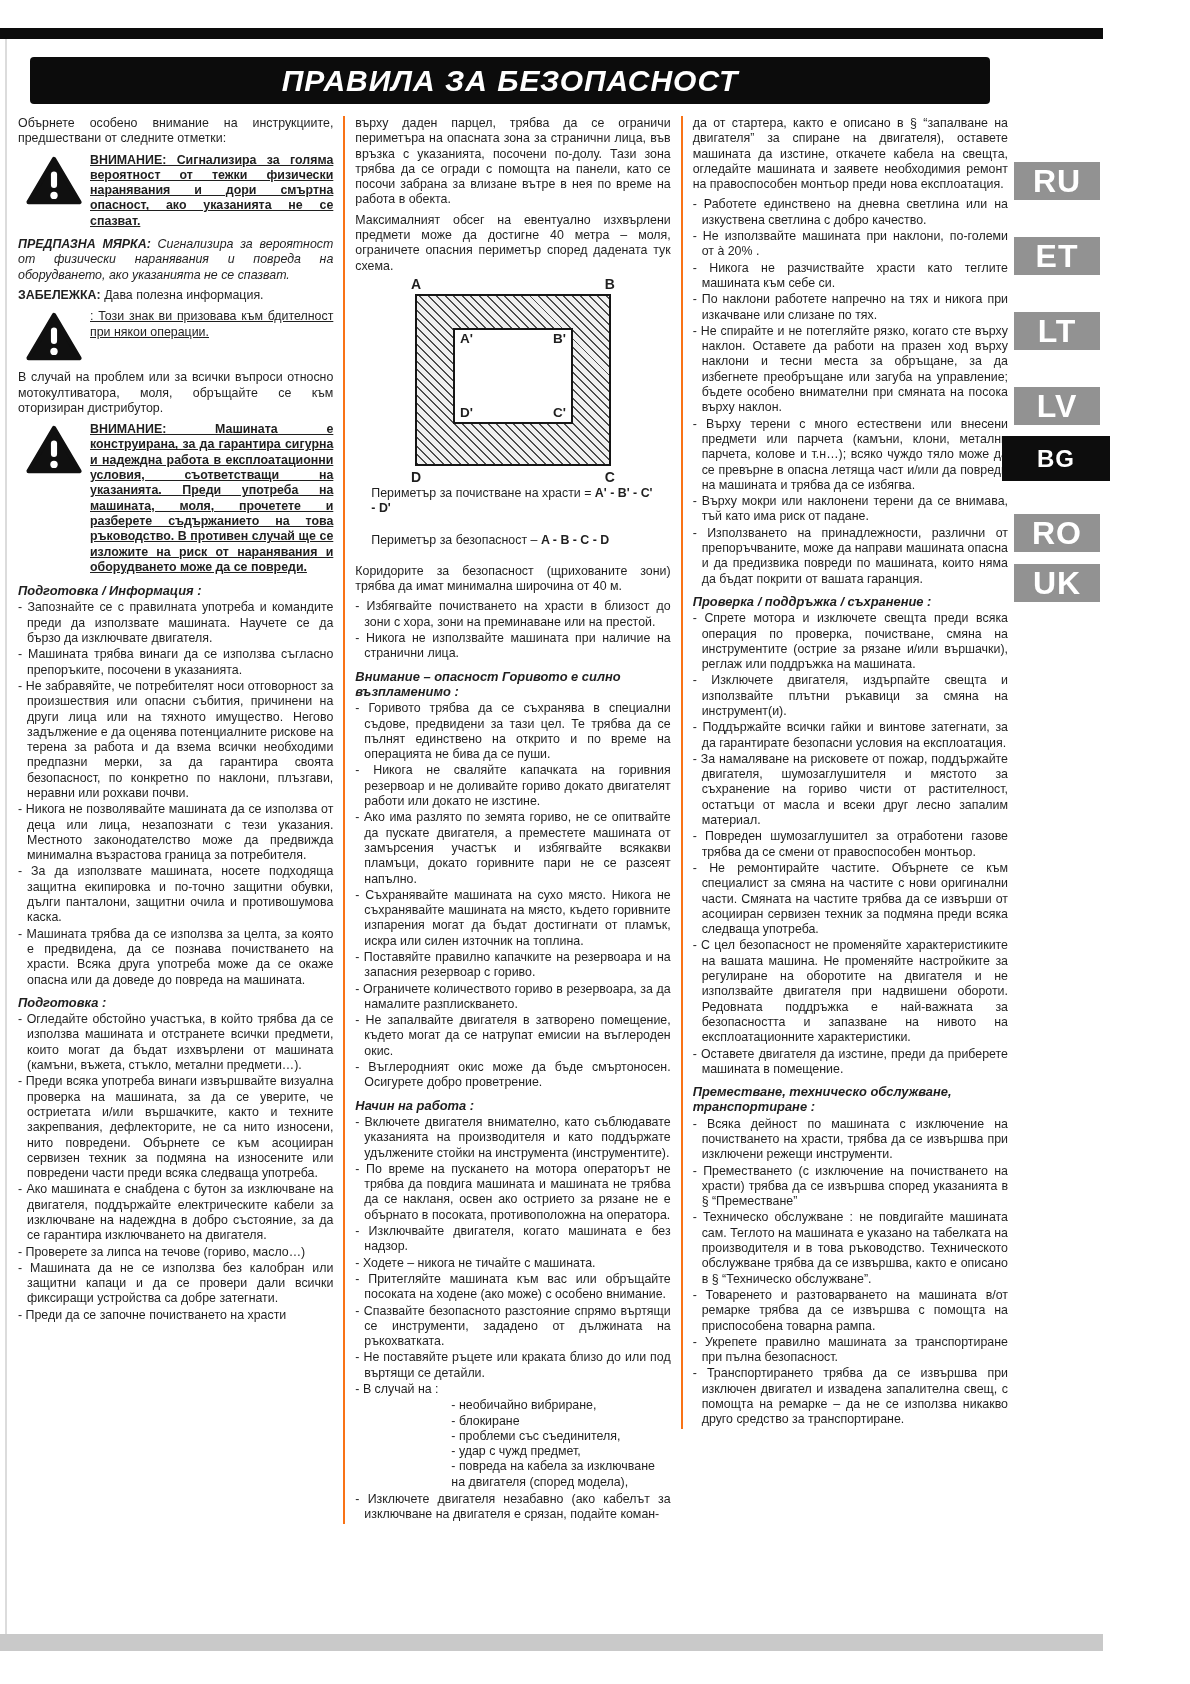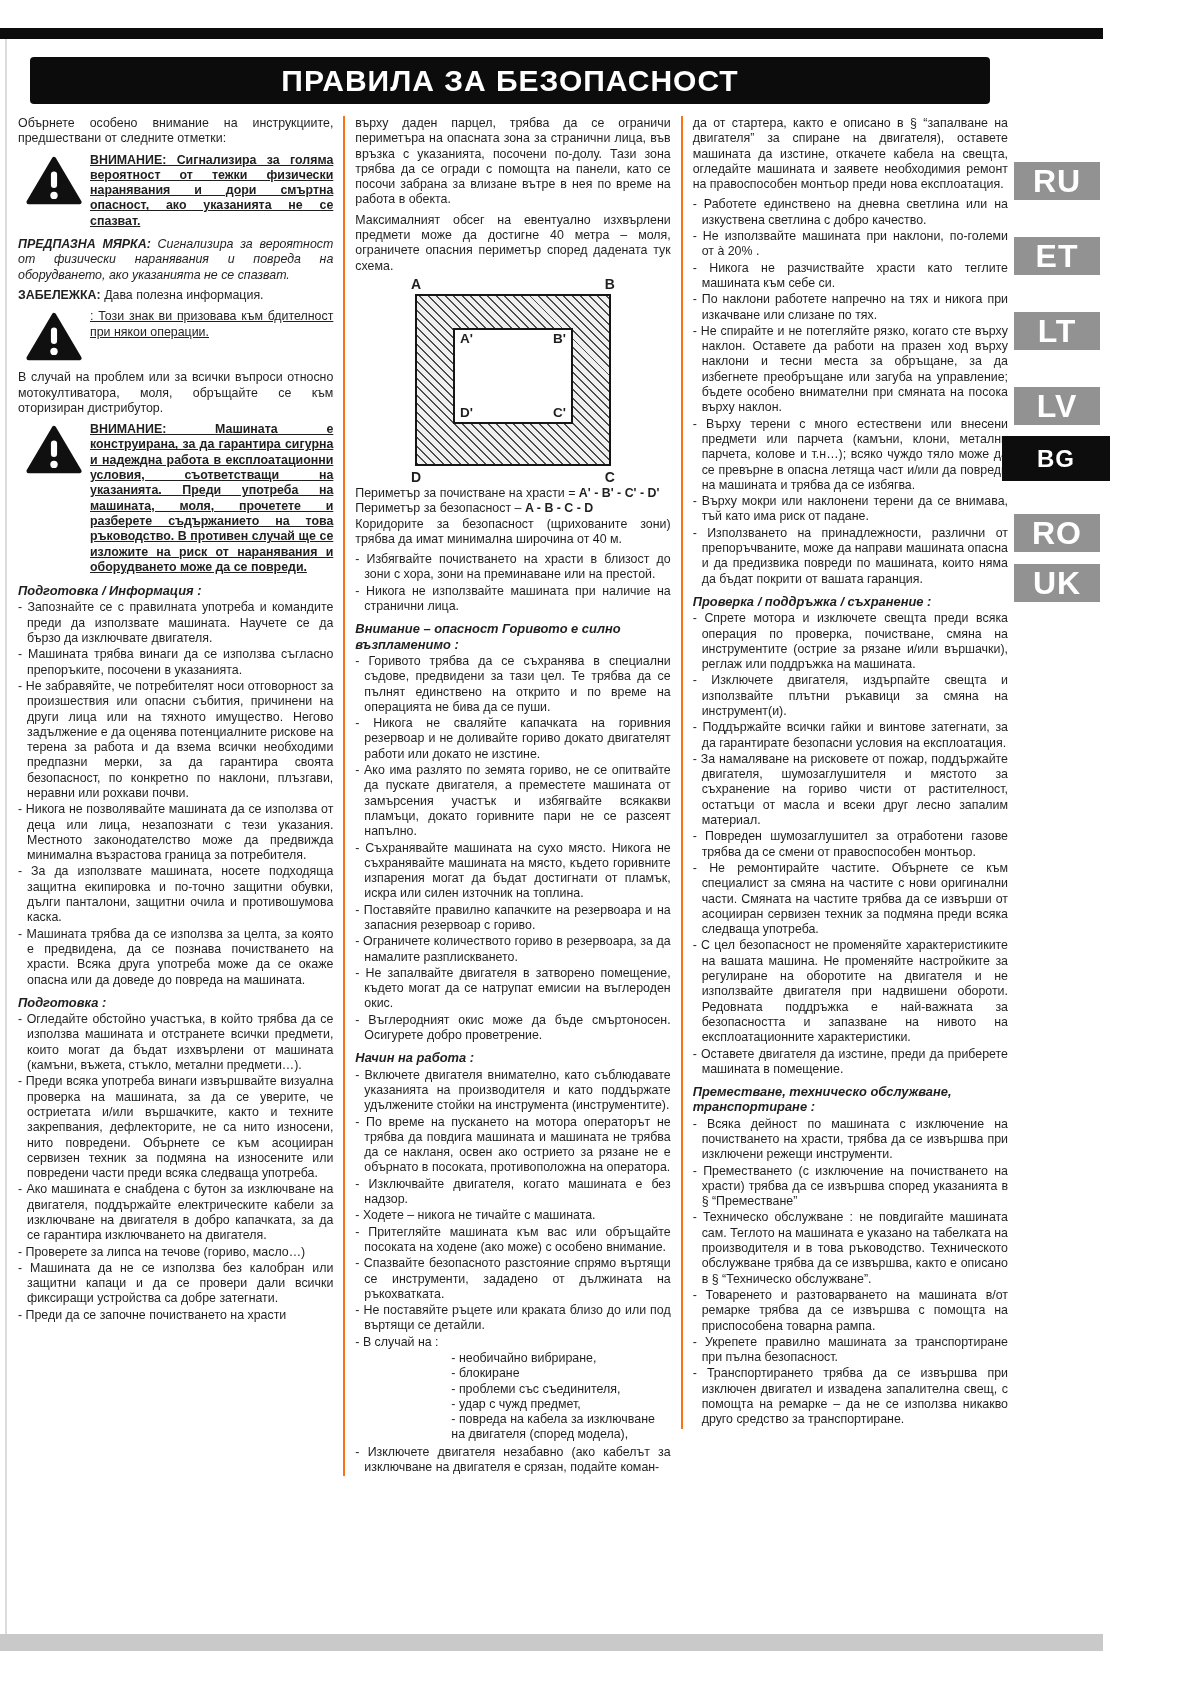--- a/index.html
+++ b/index.html
@@ -4,38 +4,38 @@
 <style>
   html,body{margin:0;padding:0;background:#fff;}
   .page{position:relative;width:1190px;height:1684px;background:#fff;overflow:hidden;
         font-family:"Liberation Sans","DejaVu Sans",sans-serif;color:#1f1f1f;
         font-size:12.4px;line-height:15.3px;}
   .edge-left{position:absolute;left:5px;top:28px;width:2px;height:1622px;background:#dcdcdc;}
   .topbar{position:absolute;left:0;top:28px;width:1103px;height:11px;background:#0c0c0c;}
   .bottombar{position:absolute;left:0;top:1634px;width:1103px;height:17px;background:#c9c9c9;}
   .titlebar{position:absolute;left:30px;top:57px;width:960px;height:47px;background:#0c0c0c;
             color:#fff;text-align:center;border-radius:4px;}
-  .titlebar span{font-weight:bold;font-size:30px;line-height:47px;letter-spacing:1px;}
+  .titlebar span{font-style:italic;font-weight:bold;font-size:30px;line-height:47px;letter-spacing:1px;}
   .columns{position:absolute;left:18px;top:116px;width:990px;display:flex;align-items:flex-start;}
   .col{flex:1 1 0;padding:0 10px;}
   .col:first-child{padding-left:0;}
   .col:last-child{padding-right:0;}
   .col + .col{border-left:2px solid #f97316;}
   .para{margin:0 0 5px;text-align:justify;}
   .para.italic{font-style:italic;}
   .bp{font-weight:bold;}
   .heading{font-weight:bold;font-style:italic;font-size:12.9px;margin:7px 0 2px;}
   .bullet{margin:0 0 1px;text-align:justify;padding-left:9px;text-indent:-9px;}
   .warning{display:flex;margin:6px 0 8px;align-items:flex-start;text-decoration:underline;}
   .w-icon{flex:0 0 72px;display:flex;justify-content:center;padding-top:3px;}
   .w-text{flex:1;text-align:justify;}
   .w-text.bold{font-weight:bold;}
   .sublist{padding-left:96px;margin:0 0 2px;}
   .subitem{margin:0;}
-  .legend{margin:0;text-align:left;}
+  .legend{margin:16px;text-align:left;}
   .legend b{font-weight:bold;}
   .dwrap{margin:2px 0 6px;}
   .dsquare{position:relative;width:192px;height:168px;margin:20px auto 20px;border:2px solid #151515;
            background:repeating-linear-gradient(45deg,#4d4d4d 0px,#4d4d4d 1.4px,#f0f0f0 1.4px,#f0f0f0 6px);}
   .dinner{position:absolute;left:36px;right:36px;top:32px;bottom:40px;background:#fff;border:2px solid #151515;}
   .dlab{position:absolute;font-weight:bold;font-size:14px;line-height:14px;}
   .dlab.tl{left:-6px;top:-19px}.dlab.tr{right:-6px;top:-19px}
   .dlab.bl{left:-6px;bottom:-20px}.dlab.br{right:-6px;bottom:-20px}
   .ilab{position:absolute;font-weight:bold;font-size:13.5px;line-height:14px;}
   .ilab.tl{left:5px;top:2px}.ilab.tr{right:5px;top:2px}
@@ -101,21 +101,21 @@
         <div class="heading">Подготовка / Информация :</div>
         <div class="bullet">- Запознайте се с правилната употреба и командите преди да използвате машината. Научете се да бързо да изключвате двигателя.</div>
         <div class="bullet">- Машината трябва винаги да се използва съгласно препоръките, посочени в указанията.</div>
         <div class="bullet">- Не забравяйте, че потребителят носи отговорност за произшествия или опасни събития, причинени на други лица или на тяхното имущество. Негово задължение е да оценява потенциалните рискове на терена за работа и да взема всички необходими предпазни мерки, за да гарантира своята безопасност, по конкретно по наклони, плъзгави, неравни или рохкави почви.</div>
         <div class="bullet">- Никога не позволявайте машината да се използва от деца или лица, незапознати с тези указания. Местното законодателство може да предвижда минимална възрастова граница за потребителя.</div>
         <div class="bullet">- За да използвате машината, носете подходяща защитна екипировка и по-точно защитни обувки, дълги панталони, защитни очила и противошумова каска.</div>
         <div class="bullet">- Машината трябва да се използва за целта, за която е предвидена, да се познава почистването на храсти. Всяка друга употреба може да се окаже опасна или да доведе до повреда на машината.</div>
         <div class="heading">Подготовка :</div>
         <div class="bullet">- Огледайте обстойно участъка, в който трябва да се използва машината и отстранете всички предмети, които могат да бъдат изхвърлени от машината (камъни, въжета, стъкло, метални предмети…).</div>
         <div class="bullet">- Преди всяка употреба винаги извършвайте визуална проверка на машината, за да се уверите, че остриетата и/или вършачките, както и техните закрепвания, дефлекторите, не са нито износени, нито повредени. Обърнете се към асоцииран сервизен техник за подмяна на износените или повредени части преди всяка следваща употреба.</div>
-        <div class="bullet">- Ако машината е снабдена с бутон за изключване на двигателя, поддържайте електрическите кабели за изключване на двигателя в добро капачката, за да се гарантира изключването на двигателя.</div>
+        <div class="bullet">- Ако машината е снабдена с бутон за изключване на двигателя, поддържайте електрическите кабели за изключване на надеждна в добро състояние, за да се гарантира изключването на двигателя.</div>
         <div class="bullet">- Проверете за липса на течове (гориво, масло…)</div>
         <div class="bullet">- Машината да не се използва без калобран или защитни капаци и да се провери дали всички фиксиращи устройства са добре затегнати.</div>
         <div class="bullet">- Преди да се започне почистването на храсти</div>
       </div>
     <div class="col">
         <div class="para">върху даден парцел, трябва да се ограничи периметъра на опасната зона за странични лица, във връзка с указанията, посочени по-долу. Тази зона трябва да се огради с помощта на панели, като се посочи забрана за влизане вътре в нея по време на работа в обекта.</div>
         <div class="para">Максималният обсег на евентуално изхвърлени предмети може да достигне 40 метра – моля, ограничете опасния периметър според дадената тук схема.</div>
         <div class="dwrap">
           <div class="dsquare">
             <span class="dlab tl">A</span>

